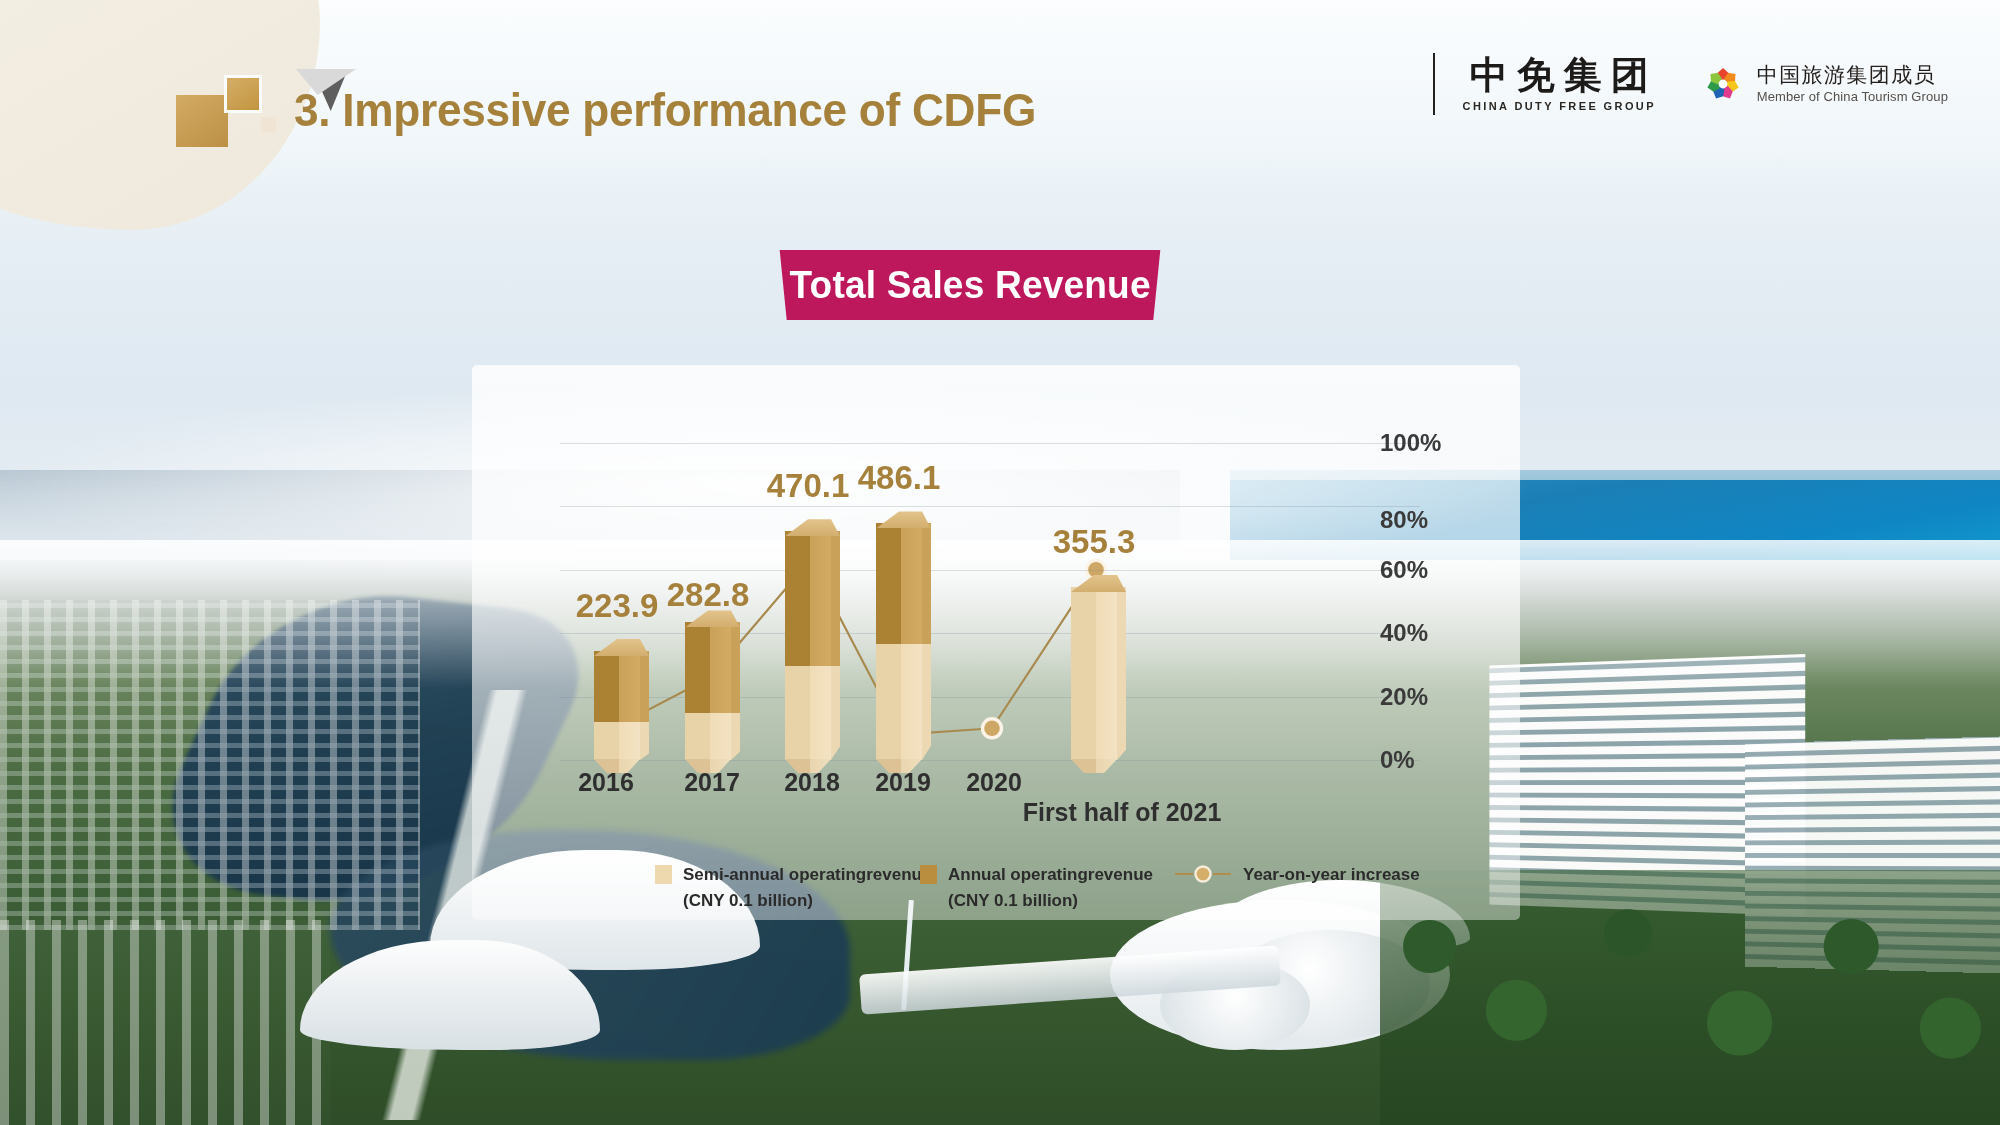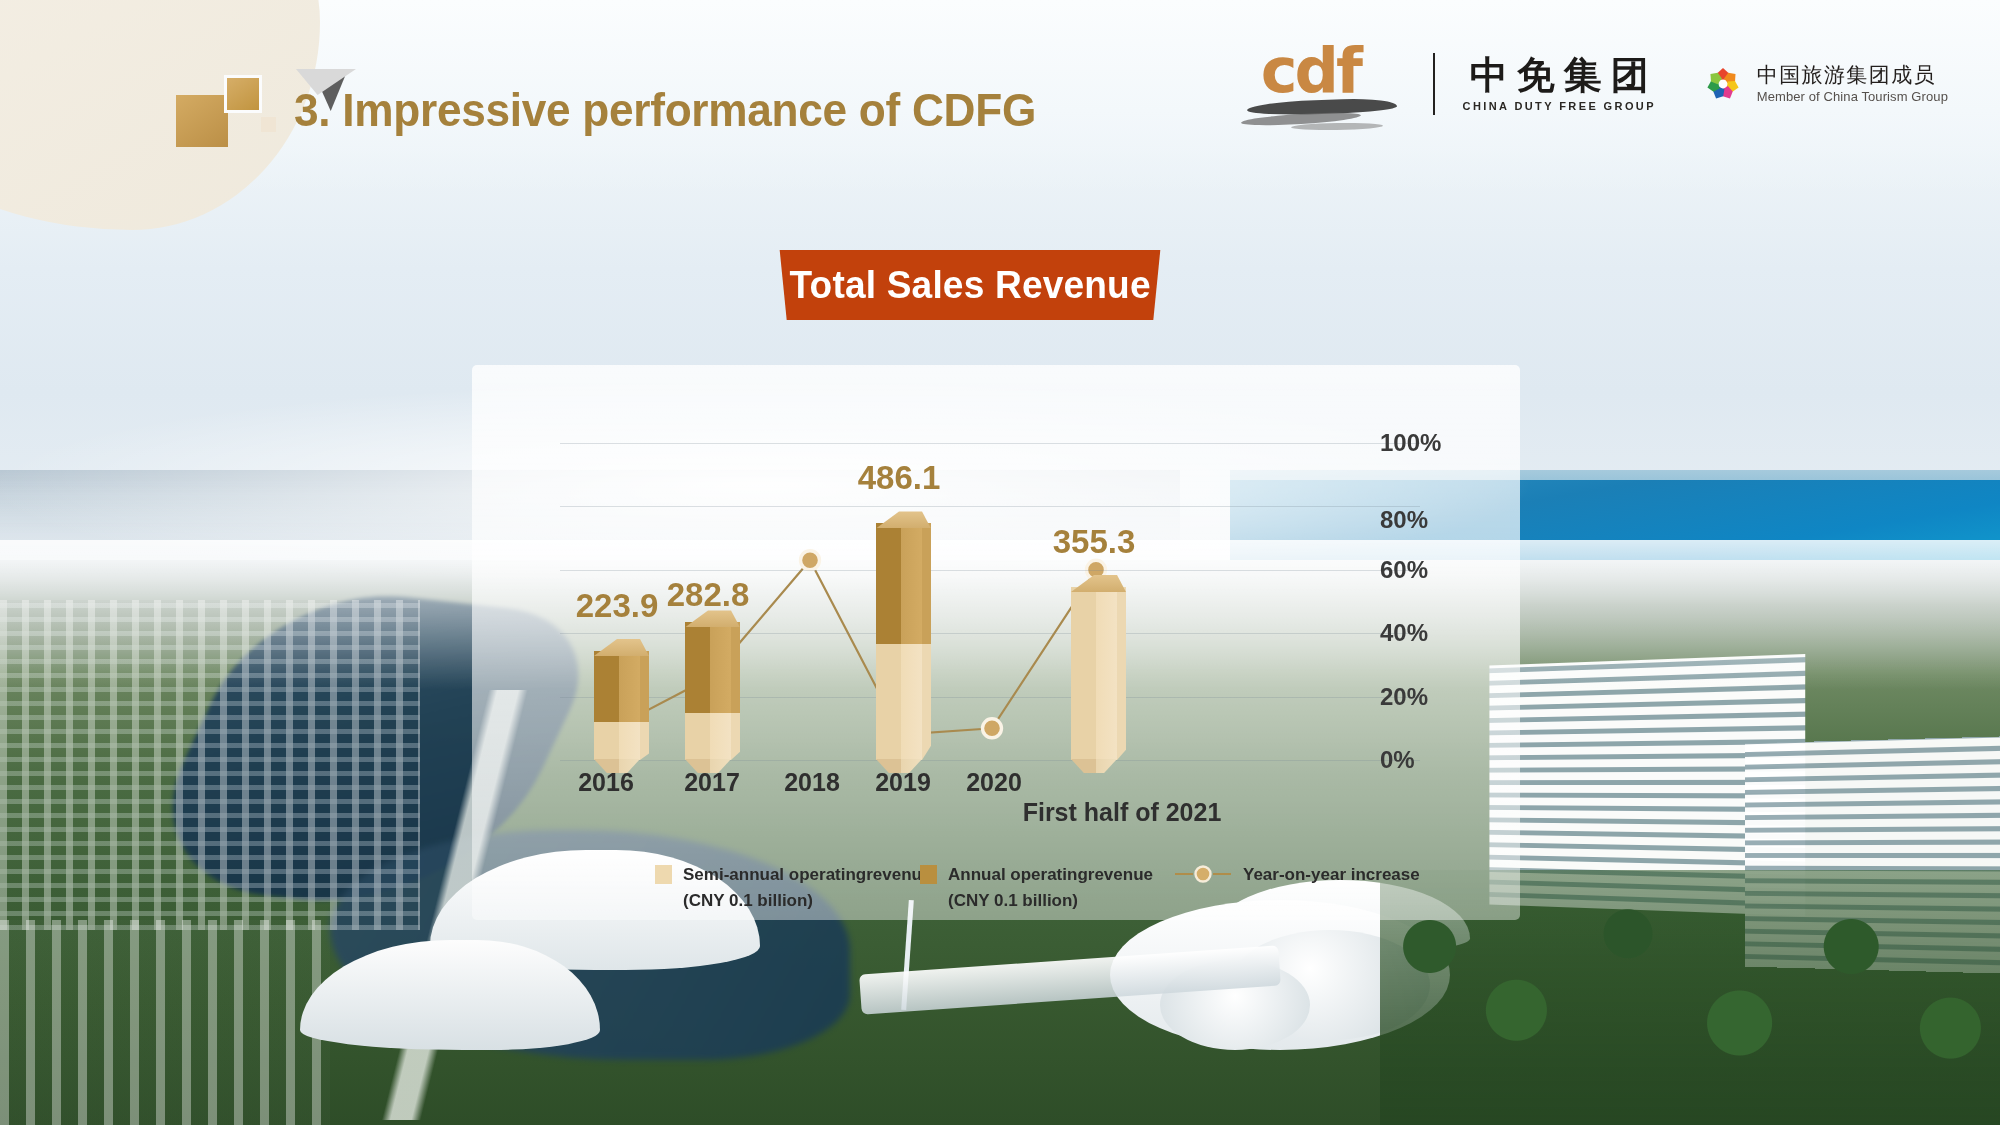--- a/index.html
+++ b/index.html
@@ -109,21 +109,21 @@
   .cn-sub{font-size:11px;font-weight:700;color:#2a2723;letter-spacing:2.4px;margin-top:5px;
        font-family:"Liberation Sans",sans-serif;}
   .ctg{display:flex;align-items:center;gap:11px;margin-left:42px;}
   .ctg-mark{position:relative;width:46px;height:46px;}
   .ctg-txt{display:flex;flex-direction:column;}
   .ctg-cn{font-size:21px;color:#231f1d;letter-spacing:1.4px;font-family:"DejaVu Sans","Liberation Sans",sans-serif;line-height:1.1;}
   .ctg-en{font-size:13px;color:#55504c;letter-spacing:.1px;margin-top:2px;font-family:"Liberation Sans",sans-serif;}
 
   
   .ribbon-wrap{position:absolute;left:775px;top:250px;width:390px;height:70px;}
-  .ribbon{position:absolute;inset:0;background:#c2410c;
+  .ribbon{position:absolute;inset:0;background:#be185d;
        clip-path:polygon(1.2% 0%,98.8% 0%,97% 100%,3% 100%);
        display:flex;align-items:center;justify-content:center;}
   .ribbon span{font-size:39px;font-weight:700;color:#fff;letter-spacing:.2px;
        font-family:"Liberation Sans Narrow","Liberation Sans",sans-serif;transform:scaleX(.95);}
   .rb-fold{position:absolute;left:296px;top:69px;width:60px;height:26px;background:#d9d9d9;
        clip-path:polygon(0 0,100% 0,36% 100%);}
   .rb-fold2{position:absolute;left:312px;top:69px;width:36px;height:42px;background:#5e5e5e;
        clip-path:polygon(0 0,100% 0,52% 100%);}
 
   
@@ -203,26 +203,20 @@
 
   <div class="sq-big"></div>
   <div class="sq-big" style="left:176px;top:95px;width:52px;height:52px;opacity:0"></div>
   <div class="sq-mid"></div>
   <div class="sq-sml"></div>
 
   <div class="slide-title">3. Impressive performance of CDFG</div>
 
   <div class="logos">
 
-    <div class="cdf-wrap">
-      <div class="cdf-text">cdf</div>
-      <div class="brush1"></div>
-      <div class="brush2"></div>
-      <div class="brush3"></div>
-    </div>
 
     <div class="sep"></div>
 
     <div class="cn-wrap">
       <div class="cn-big">中免集团</div>
       <div class="cn-sub">CHINA DUTY FREE GROUP</div>
     </div>
 
     <div class="ctg">
       <div class="ctg-mark">
@@ -301,20 +295,30 @@
         <div class="seg-light" style="bottom: 0px; height: 46.8173px;"></div>
         <div class="seg-dark" style="bottom: 46.8173px; height: 90.812px;"></div>
         <div class="bar-side" style="height: 137.629px; background: linear-gradient(rgb(201, 161, 89) 0%, rgb(201, 161, 89) 66%, rgb(236, 216, 178) 66%, rgb(236, 216, 178) 100%); clip-path: polygon(0px 0px, 100% -6%, 100% 94%, 0px 100%);"></div>
         <div class="bar-top" style="top: -12px;">
           <div class="tl"></div>
         </div>
         <div class="bar-foot"></div>
         <div class="bar-val" style="bottom: 146px;">282.8</div>
       </div>
       <div class="xlab" style="left: 152px;">2017</div>
+      <div class="bar" style="left: 225px; height: 228.782px;">
+        <div class="seg-light" style="bottom: 0px; height: 94.1213px;"></div>
+        <div class="seg-dark" style="bottom: 94.1213px; height: 134.661px;"></div>
+        <div class="bar-side" style="height: 228.782px; background: linear-gradient(rgb(201, 161, 89) 0%, rgb(201, 161, 89) 58.9%, rgb(236, 216, 178) 58.9%, rgb(236, 216, 178) 100%); clip-path: polygon(0px 0px, 100% -6%, 100% 94%, 0px 100%);"></div>
+        <div class="bar-top" style="top: -12px;">
+          <div class="tl"></div>
+        </div>
+        <div class="bar-foot"></div>
+        <div class="bar-val" style="bottom: 254.782px;">470.1</div>
+      </div>
       <div class="xlab" style="left: 252px;">2018</div>
       <div class="bar" style="left: 316px; height: 236.569px;">
         <div class="seg-light" style="bottom: 0px; height: 115.924px;"></div>
         <div class="seg-dark" style="bottom: 115.924px; height: 120.645px;"></div>
         <div class="bar-side" style="height: 236.569px; background: linear-gradient(rgb(201, 161, 89) 0%, rgb(201, 161, 89) 51%, rgb(236, 216, 178) 51%, rgb(236, 216, 178) 100%); clip-path: polygon(0px 0px, 100% -6%, 100% 94%, 0px 100%);"></div>
         <div class="bar-top" style="top: -12px;">
           <div class="tl"></div>
         </div>
         <div class="bar-foot"></div>
         <div class="bar-val" style="bottom: 262.569px;">486.1</div>

